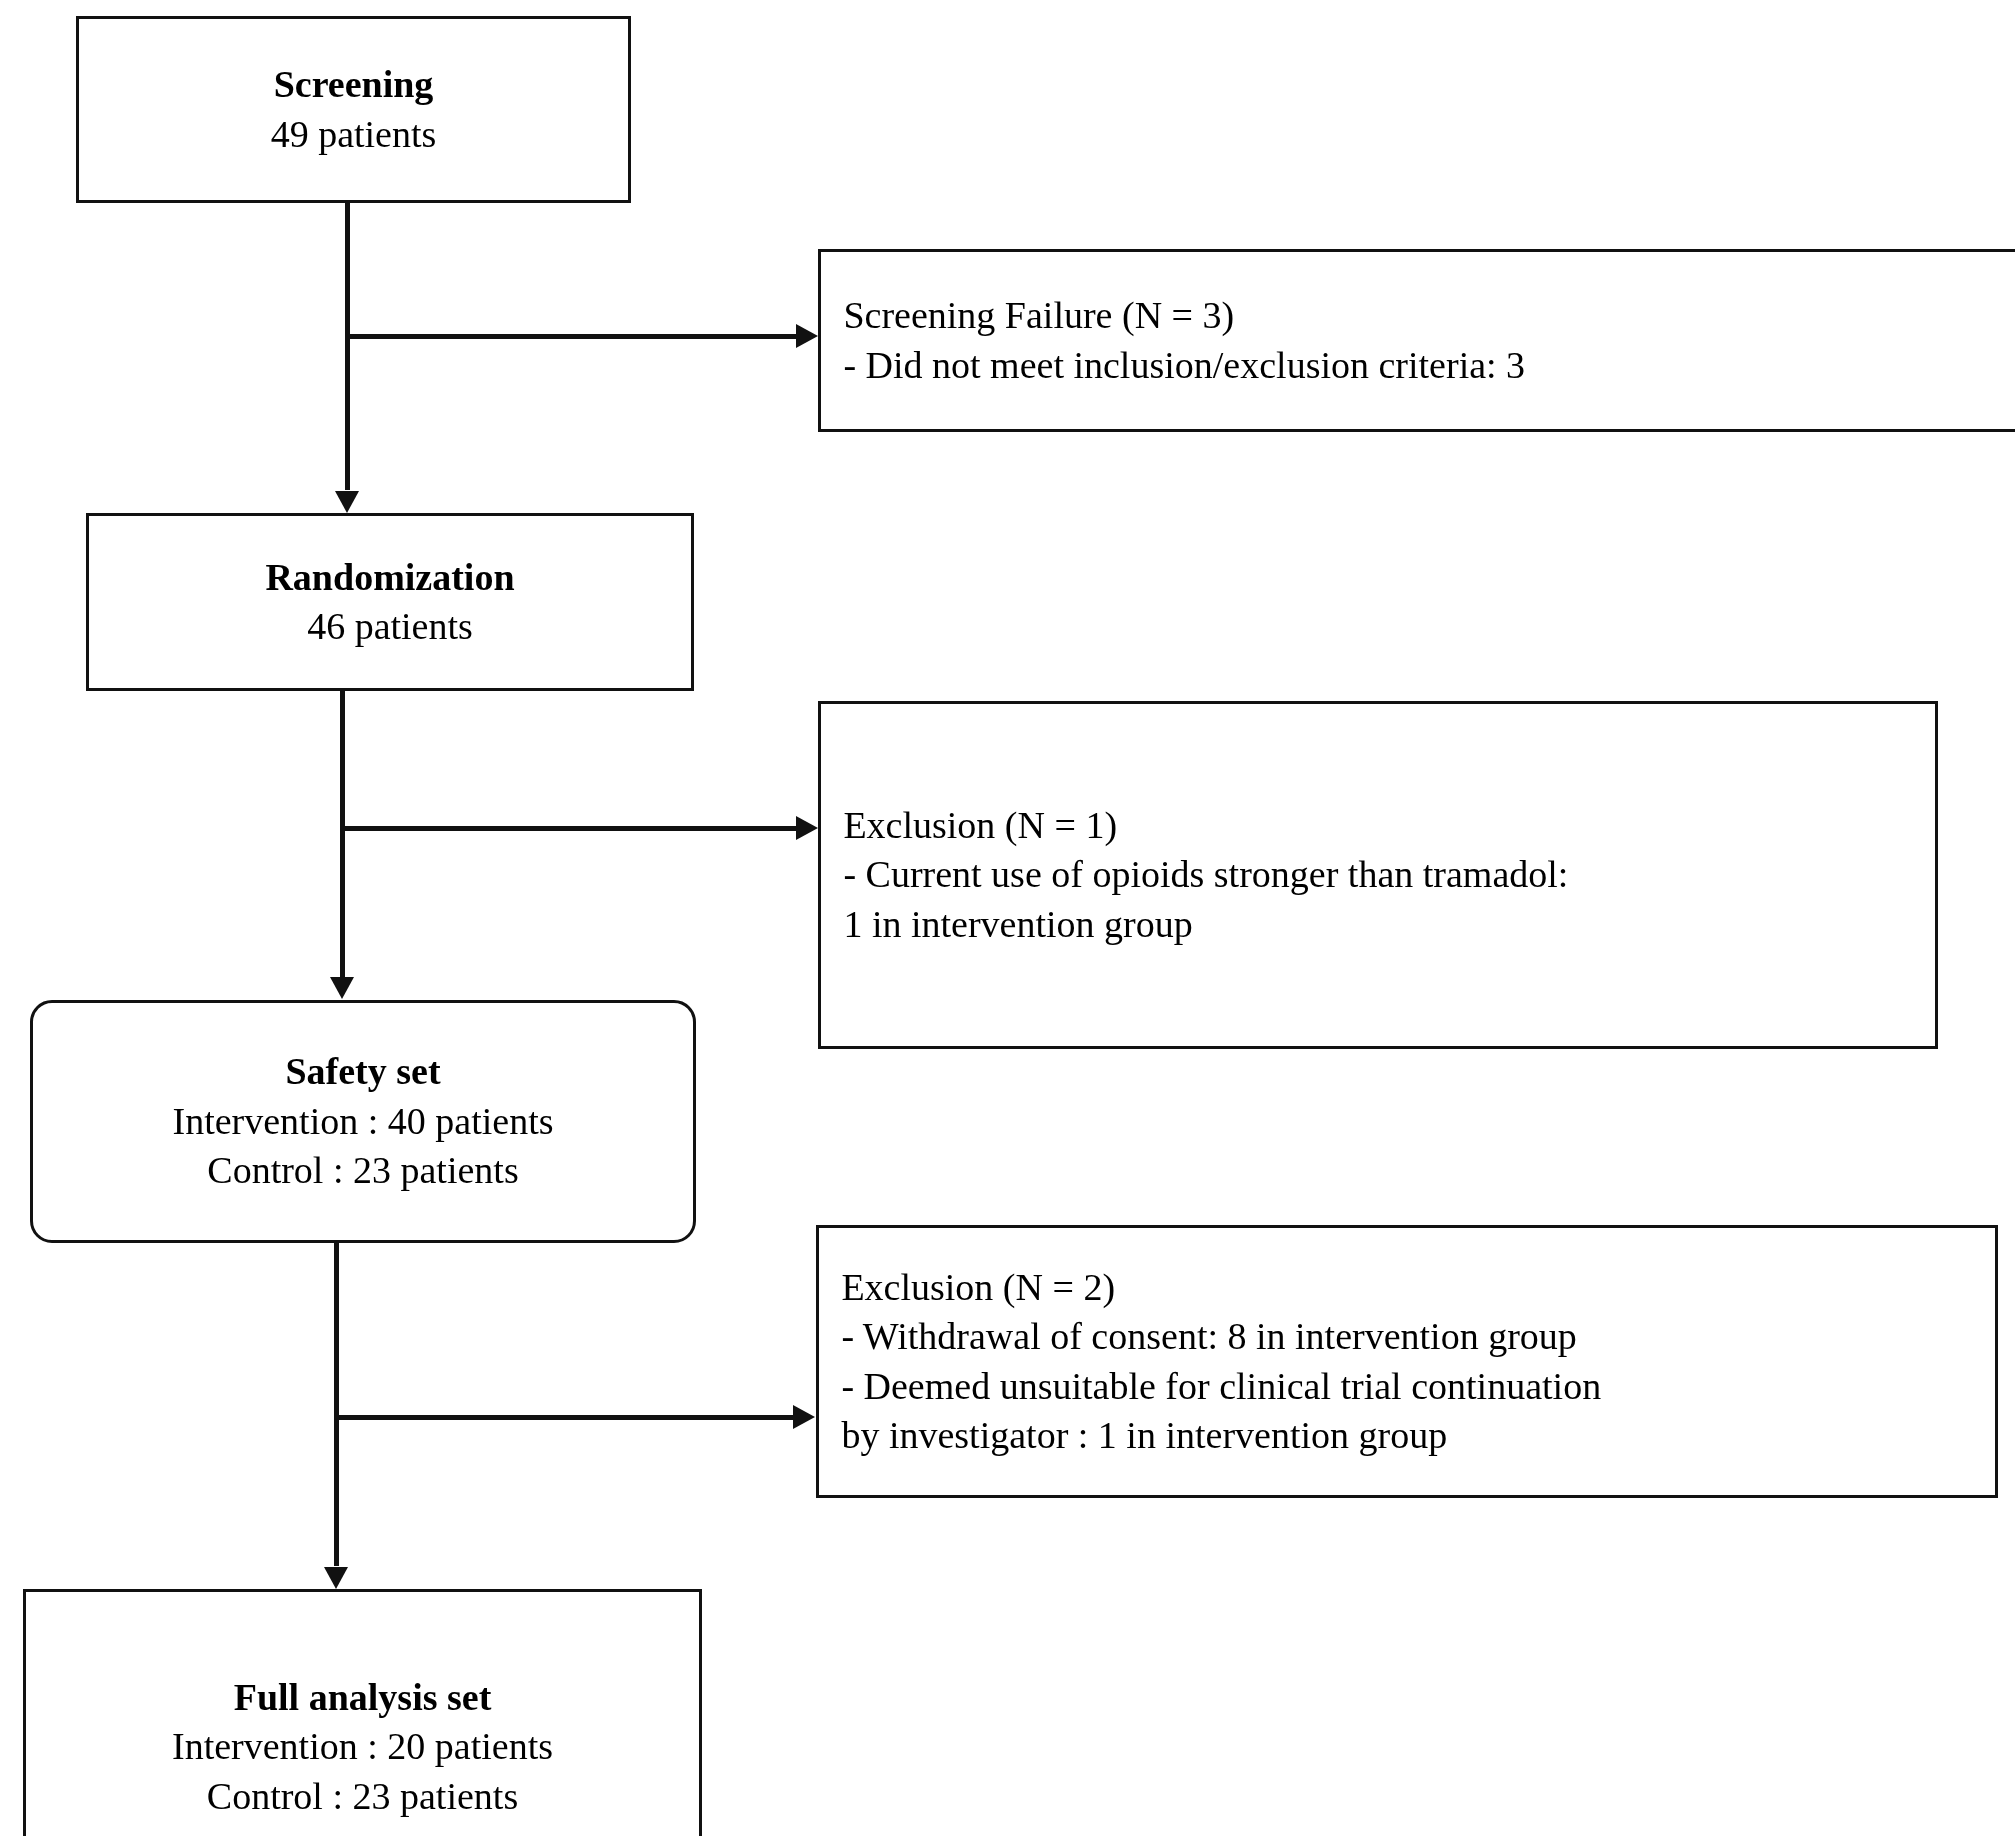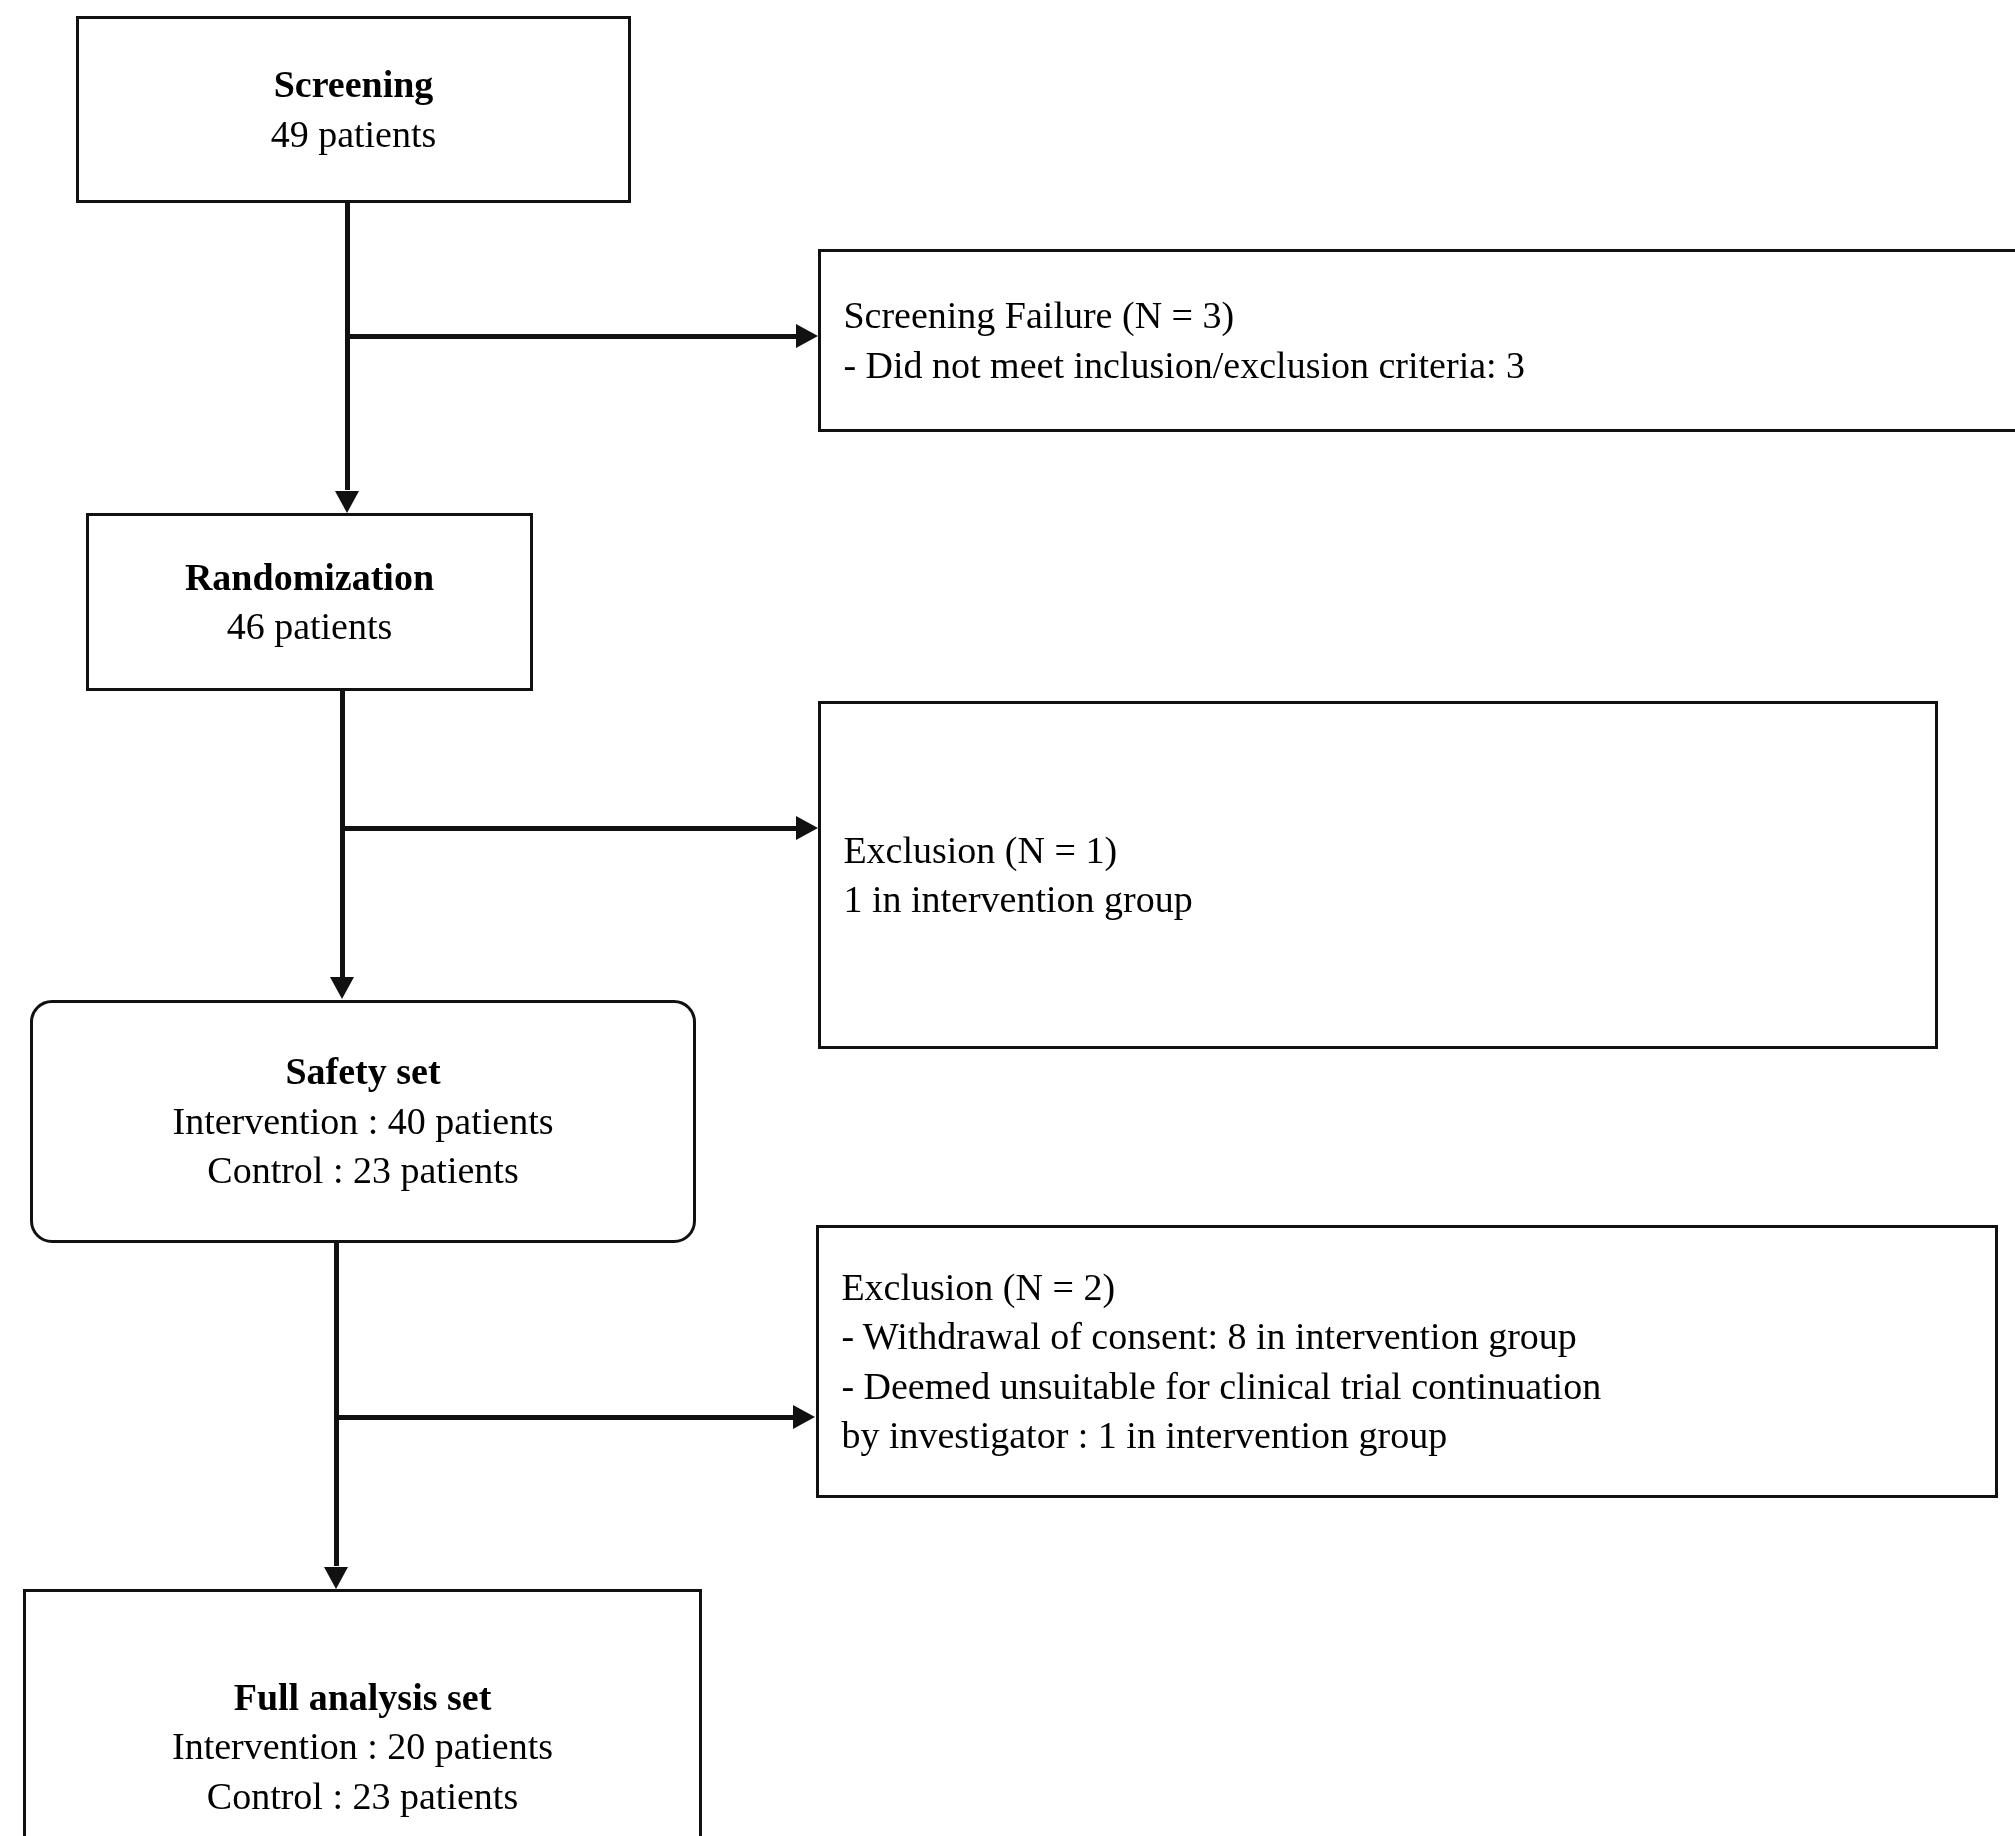--- a/index.html
+++ b/index.html
@@ -88,33 +88,34 @@
   <div class="arrow-down" style="left:335px; top:491px;"></div>
 
   <div class="hline" style="left:345px; top:334px; width:451px;"></div>
   <div class="arrow-right" style="left:796px; top:324px;"></div>
 
   <div class="box left" style="left:818px; top:249px; width:1313px; height:183px;">
     <div class="txt">Screening Failure (N = 3)</div>
     <div class="txt">- Did not meet inclusion/exclusion criteria: 3</div>
   </div>
 
-  <div class="box center" style="left:86px; top:513px; width:447px; height:178px;">
+  <div class="box center" style="left:86px; top:513px; width:608px; height:178px;">
     <div class="txt title">Randomization</div>
     <div class="txt">46 patients</div>
   </div>
 
   <div class="vline" style="left:340px; top:691px; height:286px;"></div>
   <div class="arrow-down" style="left:330px; top:977px;"></div>
 
   <div class="hline" style="left:340px; top:826px; width:456px;"></div>
   <div class="arrow-right" style="left:796px; top:816px;"></div>
 
   <div class="box left" style="left:818px; top:701px; width:1120px; height:348px;">
     <div class="txt">Exclusion (N = 1)</div>
+    <div class="txt">- Current use of opioids stronger than tramadol:</div>
     <div class="txt">1 in intervention group</div>
   </div>
 
   <div class="box center" style="left:30px; top:1000px; width:666px; height:243px;border-radius:22px;">
     <div class="txt title">Safety set</div>
     <div class="txt">Intervention : 40 patients</div>
     <div class="txt">Control : 23 patients</div>
   </div>
 
   <div class="vline" style="left:334px; top:1242px; height:324px;"></div>

